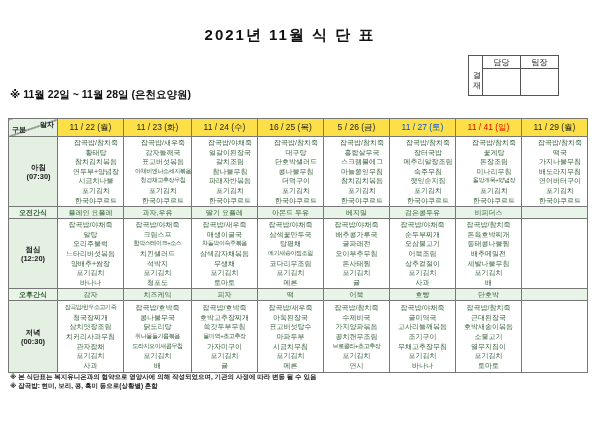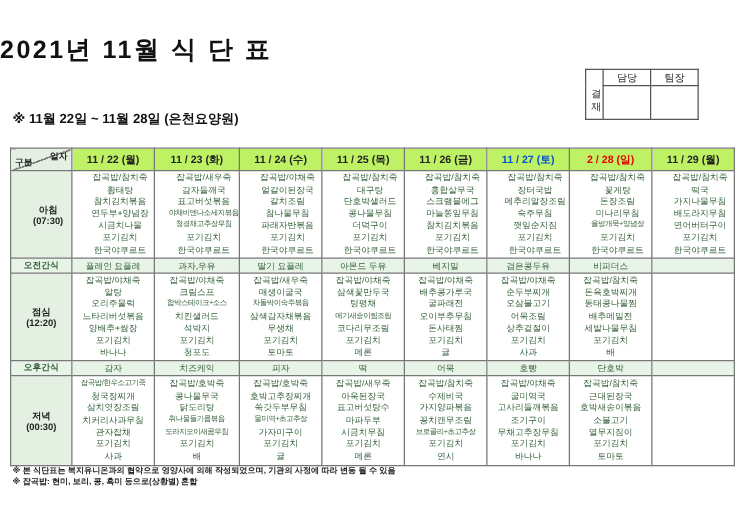--- a/index.html
+++ b/index.html
@@ -1,29 +1,29 @@
 <!DOCTYPE html>
 <html><head>
 <meta charset="utf-8">
 <style>
   * { margin:0; padding:0; box-sizing:border-box; }
   body { width:600px; height:424px; background:#fff; font-family:"Liberation Sans","DejaVu Sans",sans-serif; position:relative; overflow:hidden; }
-  .page-title { position:absolute; top:26px; left:0; width:580px; text-align:left; font-size:20px; font-weight:bold; letter-spacing:2px; color:#111; }
+  .page-title { position:absolute; top:26px; left:0; width:580px; text-align:center; font-size:15px; font-weight:bold; letter-spacing:2px; color:#111; }
   .approval { position:absolute; top:55px; left:468px; border-collapse:collapse; }
   .approval td { border:1px solid #555; font-size:8px; color:#222; text-align:center; vertical-align:middle;margin-top:40px; }
   .appr-label { width:14px; writing-mode:vertical-rl; text-orientation:upright; letter-spacing:2px; padding:2px 1px; }
   .appr-head { width:38px; height:13px; }
   .appr-sig { width:38px; height:27px; }
   .subtitle { position:absolute; top:88px; left:10px; font-size:10.5px; font-weight:bold; color:#111; }
   table.menu { position:absolute; top:118px; left:8px; border-collapse:collapse; table-layout:fixed; }
   table.menu td, table.menu th { border:1px solid #777; vertical-align:middle; text-align:center; overflow:hidden; }
   .corner { width:49px; background:#e3f0e2; position:relative; background-image:linear-gradient(to bottom right, transparent 48%, #777 48%, #777 52%, transparent 52%); }
   .corner .tr { position:absolute; top:1px; right:3px; font-size:7px; font-weight:bold; color:#222; }
   .corner .bl { position:absolute; bottom:1px; left:3px; font-size:7px; font-weight:bold; color:#222; }
-  th.datecell { width:66px; height:18px; background:#bef264; font-size:8.5px; font-weight:bold; }
+  th.datecell { width:66px; height:18px; background:#fde047; font-size:8.5px; font-weight:normal; }
   td.rowlabel { background:#e3f0e2; font-size:7.5px; font-weight:bold; color:#222; line-height:9px; }
   tr.meal-row td.menucell { background:#fff; }
   td.menucell { font-size:7px; color:#35603a; line-height:9.6px; padding:1px 0; }
   td.menucell .line { white-space:nowrap; }
   td.menucell .line.sm { font-size:6px; letter-spacing:-0.4px; }
   tr.snack-row td { background:#e9f4e8; height:12px; font-size:7px; color:#35603a; }
   tr.row-breakfast td { height:69px;padding-left:11px; }
   tr.row-lunch td { height:70px;text-align:center; }
   tr.row-dinner td { height:72px; }
   .notes { position:absolute; top:372px; left:10px; }
@@ -53,24 +53,24 @@
 <table class="menu">
   <thead>
     <tr>
       <th class="corner">
         <span class="tr">일자</span>
         <span class="bl">구분</span>
       </th>
     <th class="datecell" style="color: rgb(34, 34, 34);">11 / 22 (월)</th>
         <th class="datecell" style="color: rgb(34, 34, 34);">11 / 23 (화)</th>
         <th class="datecell" style="color: rgb(34, 34, 34);">11 / 24 (수)</th>
-        <th class="datecell" style="color: rgb(34, 34, 34);">11 / 25 (목)</th>
-        <th class="datecell" style="color: rgb(34, 34, 34);">11 / 26 (금)</th>
+        <th class="datecell" style="color: rgb(34, 34, 34);">16 / 25 (목)</th>
+        <th class="datecell" style="color: rgb(34, 34, 34);">5 / 26 (금)</th>
         <th class="datecell" style="color: rgb(0, 80, 208);">11 / 27 (토)</th>
-        <th class="datecell" style="color: rgb(230, 0, 0);">2 / 28 (일)</th>
+        <th class="datecell" style="color: rgb(230, 0, 0);">11 / 41 (일)</th>
         <th class="datecell" style="color: rgb(34, 34, 34);">11 / 29 (월)</th>
       </tr>
   </thead>
   <tbody>
       <tr class="meal-row row-breakfast">
         <td class="rowlabel">
           <div>아침</div>
           <div>(07:30)</div>
         </td>
         <td class="menucell">

